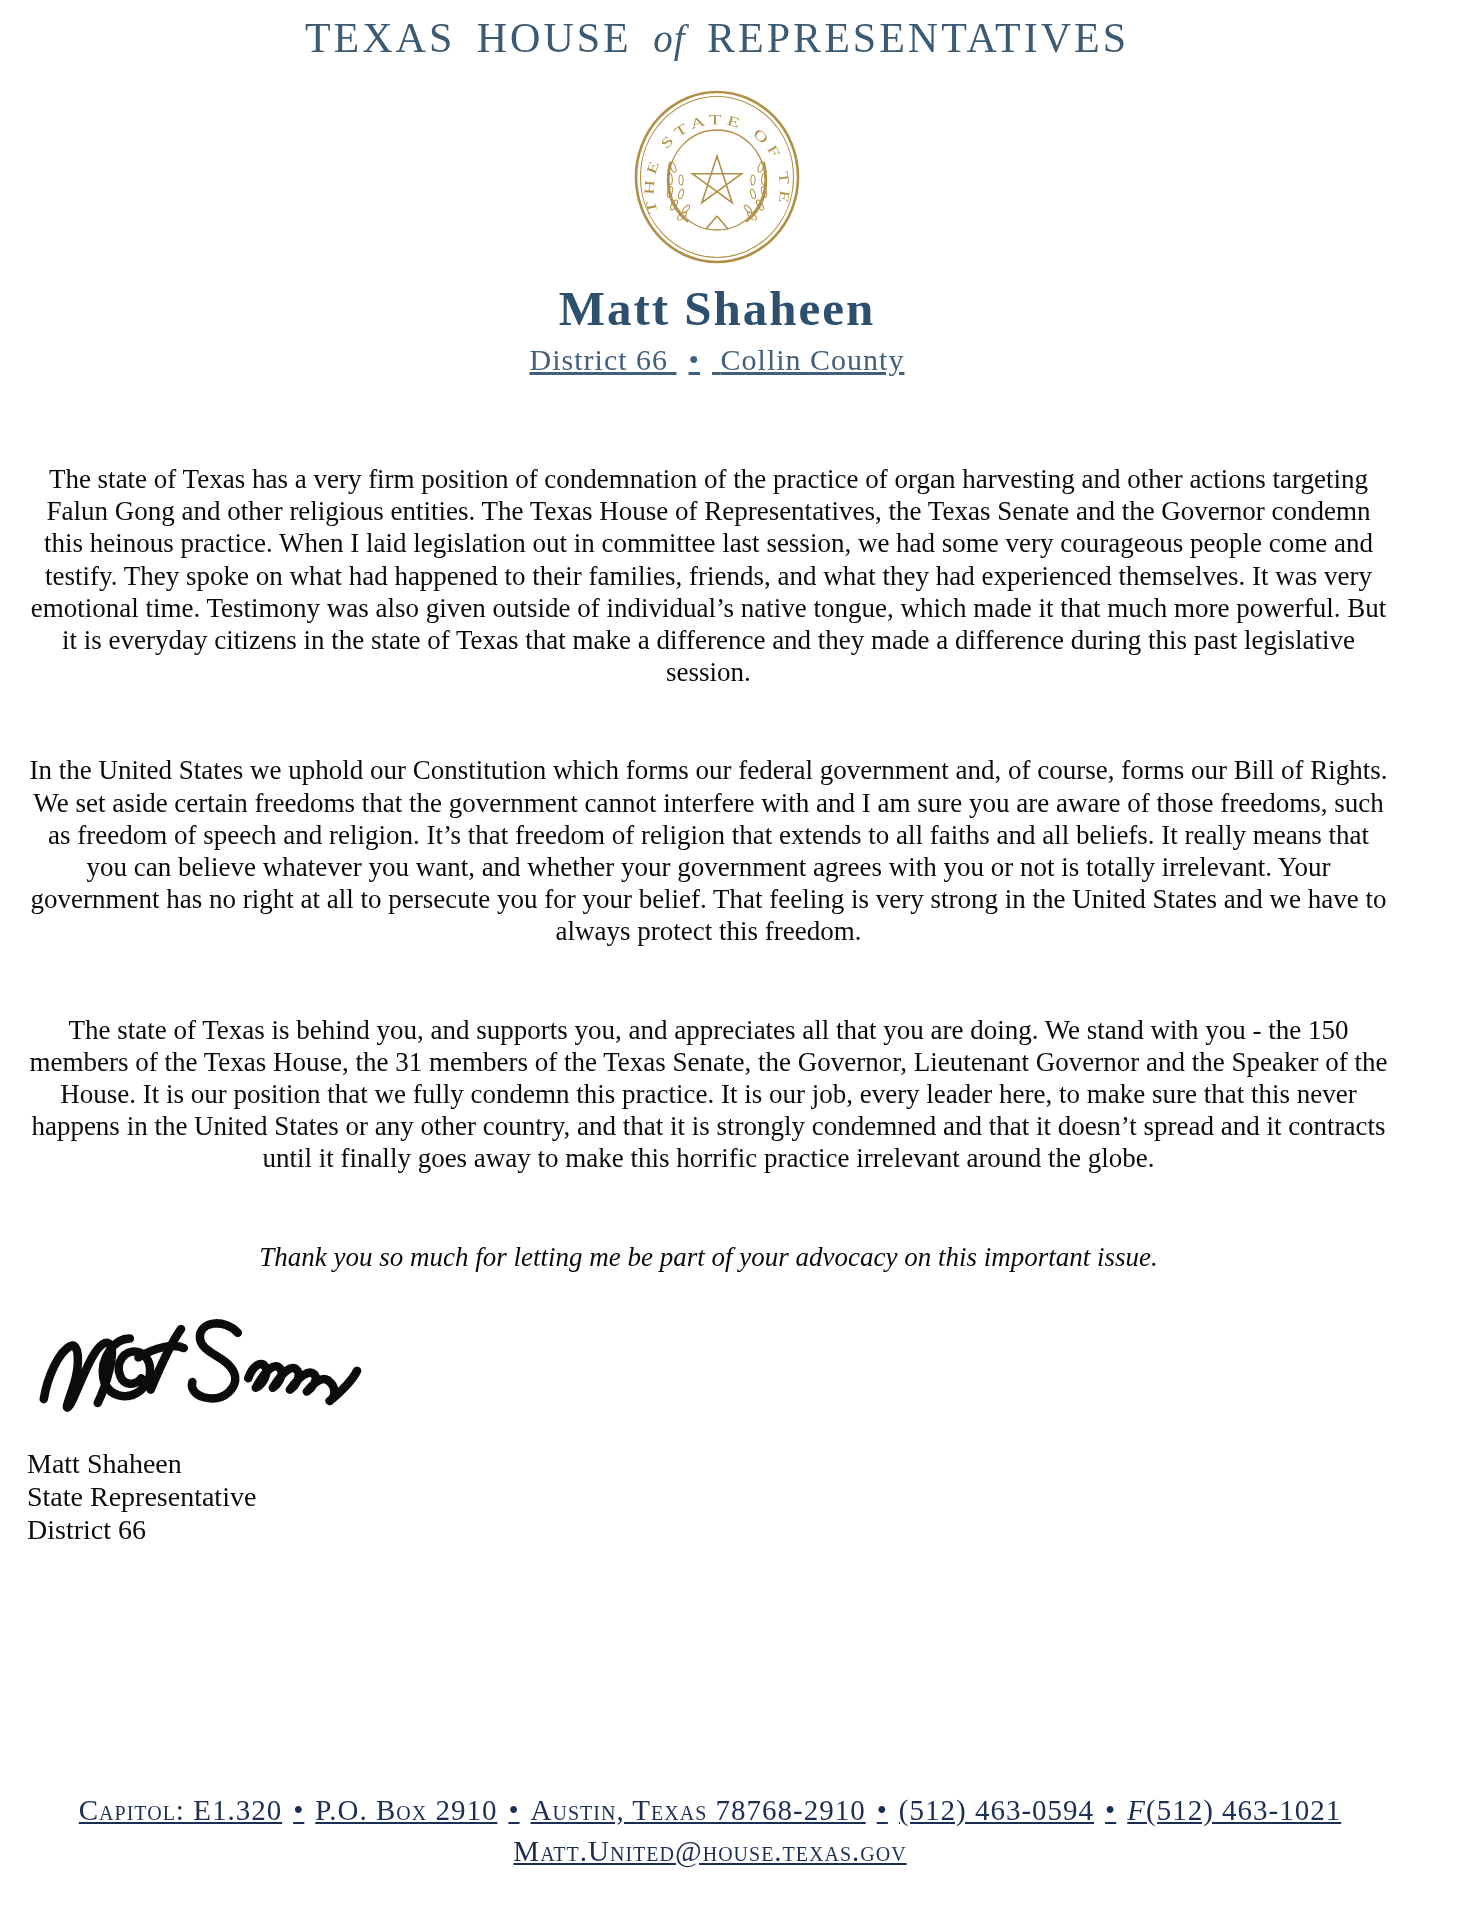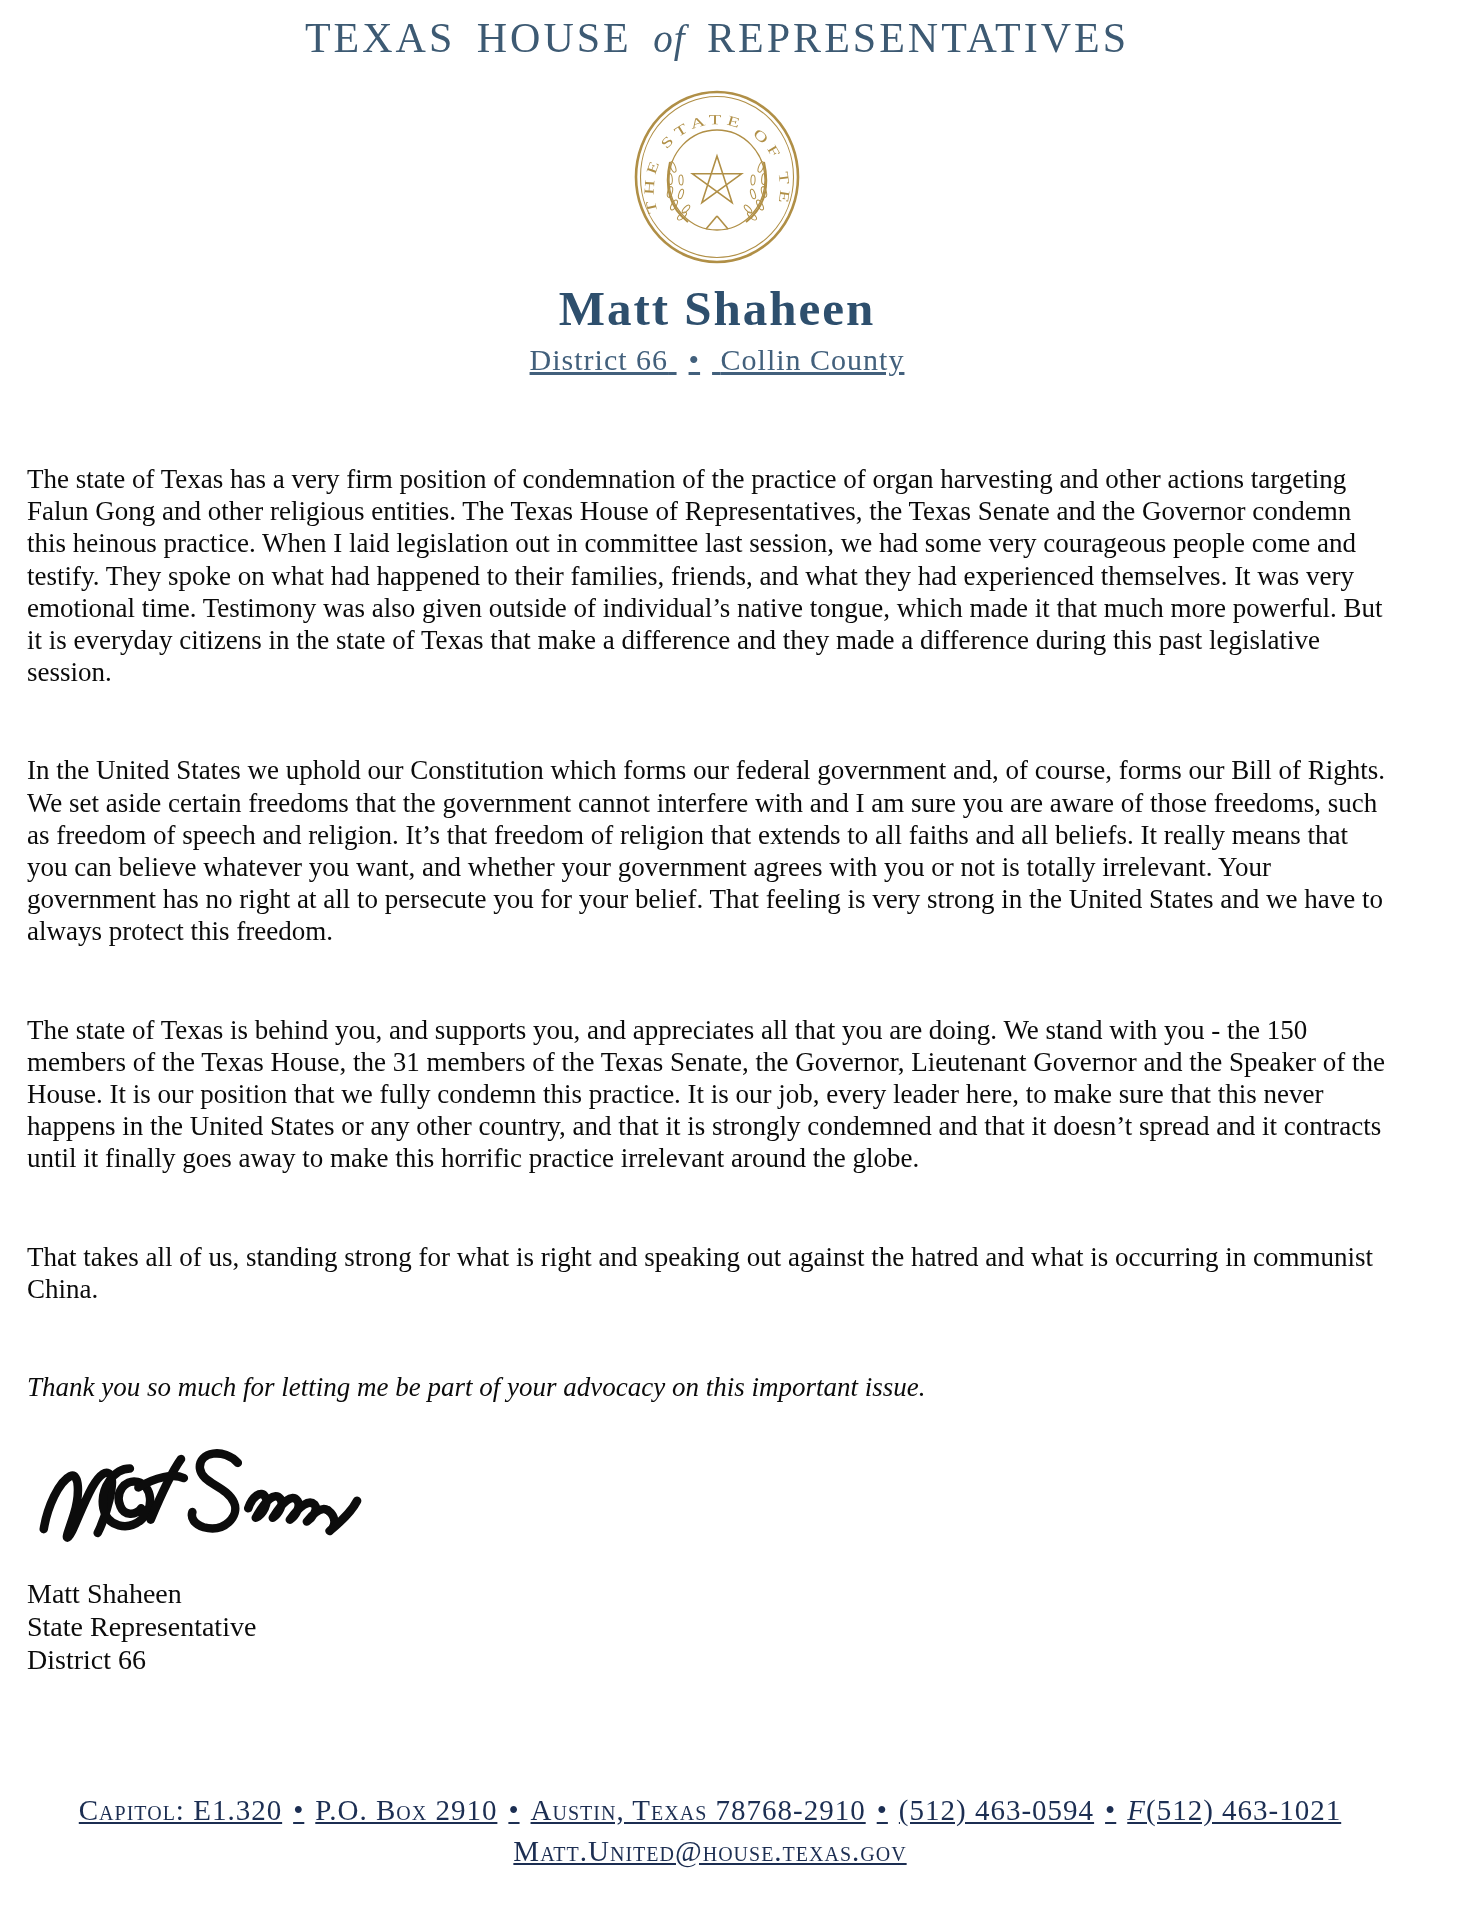--- a/index.html
+++ b/index.html
@@ -26,21 +26,21 @@
   .district-line{
     margin-top:6px; font-size:30px; color:#42607c; letter-spacing:1px;text-decoration:underline;
   }
   .district-line .dot{ margin:0 12px; }
 
   
   .letter-body{ margin:86px 78px 0 27px; }
   .letter-body p{
     margin:0 0 66px 0;
     font-size:27px; line-height:32.2px;
-    text-align:left;
+    text-align:center;
   }
   .letter-body p:last-child{ margin-bottom:0;font-style:italic; }
 
   
   .sig-block{ margin:22px 0 0 27px; }
   .sig-image{ display:block; margin-left:2px; }
   .sig-lines{ margin-top:10px; font-size:28px; line-height:33px; color:#0b0b0b; }
 
   
   .letter-footer{
@@ -110,21 +110,20 @@
       <span>District 66</span>
       <span class="dot">•</span>
       <span>Collin County</span>
     </div>
   </header>
 
   <main class="letter-body">
     <p>The state of Texas has a very firm position of condemnation of the practice of organ harvesting and other actions targeting Falun Gong and other religious entities. The Texas House of Representatives, the Texas Senate and the Governor condemn this heinous practice. When I laid legislation out in committee last session, we had some very courageous people come and testify. They spoke on what had happened to their families, friends, and what they had experienced themselves. It was very emotional time. Testimony was also given outside of individual’s native tongue, which made it that much more powerful. But it is everyday citizens in the state of Texas that make a difference and they made a difference during this past legislative session.</p>
     <p>In the United States we uphold our Constitution which forms our federal government and, of course, forms our Bill of Rights. We set aside certain freedoms that the government cannot interfere with and I am sure you are aware of those freedoms, such as freedom of speech and religion. It’s that freedom of religion that extends to all faiths and all beliefs. It really means that you can believe whatever you want, and whether your government agrees with you or not is totally irrelevant. Your government has no right at all to persecute you for your belief. That feeling is very strong in the United States and we have to always protect this freedom.</p>
     <p>The state of Texas is behind you, and supports you, and appreciates all that you are doing. We stand with you - the 150 members of the Texas House, the 31 members of the Texas Senate, the Governor, Lieutenant Governor and the Speaker of the House. It is our position that we fully condemn this practice. It is our job, every leader here, to make sure that this never happens in the United States or any other country, and that it is strongly condemned and that it doesn’t spread and it contracts until it finally goes away to make this horrific practice irrelevant around the globe.</p>
-    <p>That takes all of us, standing strong for what is right and speaking out against the hatred and what is occurring in communist China.</p>
     <p>Thank you so much for letting me be part of your advocacy on this important issue.</p>
   </main>
 
   <div class="sig-block">
     <svg class="sig-image" width="340" height="142" viewBox="0 0 340 150">
       <g fill="none" stroke="#0c0c0c" stroke-width="9" stroke-linecap="round" stroke-linejoin="round">
         <path d="M6,110 C10,86 22,60 34,54 C44,50 44,74 38,94 C33,110 29,119 31,119 C35,119 45,88 57,66 C65,52 73,46 77,54 C81,62 73,94 63,114"></path>
         <path d="M97,46 C81,46 65,66 69,88 C73,108 95,112 109,100 C123,88 121,64 105,60 C91,57 81,72 87,86 C91,96 103,96 109,88"></path>
         <path d="M119,100 C129,76 141,50 151,36"></path>
         <path d="M106,66 C124,55 143,51 154,56"></path>

